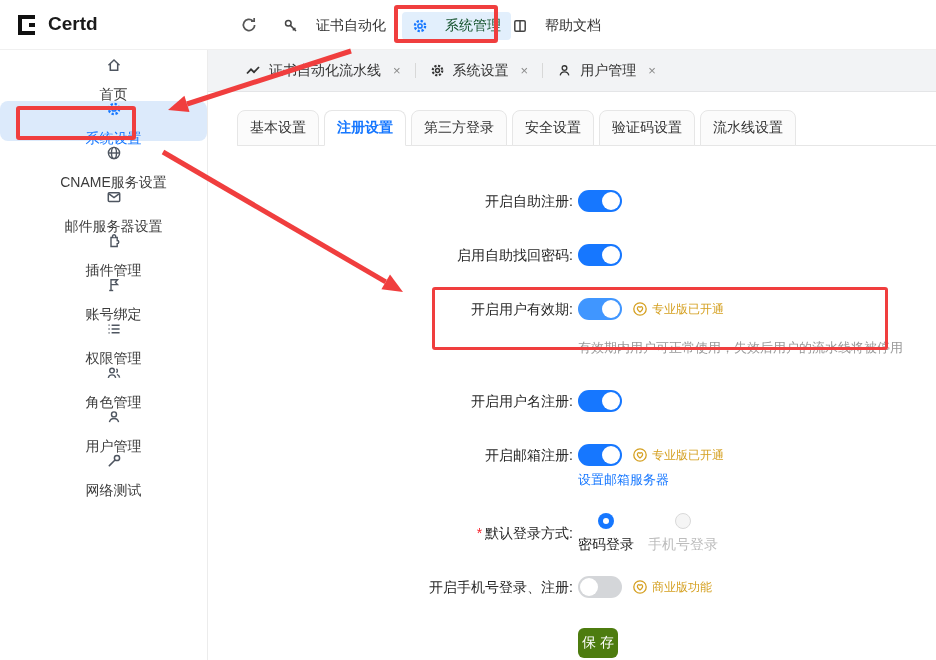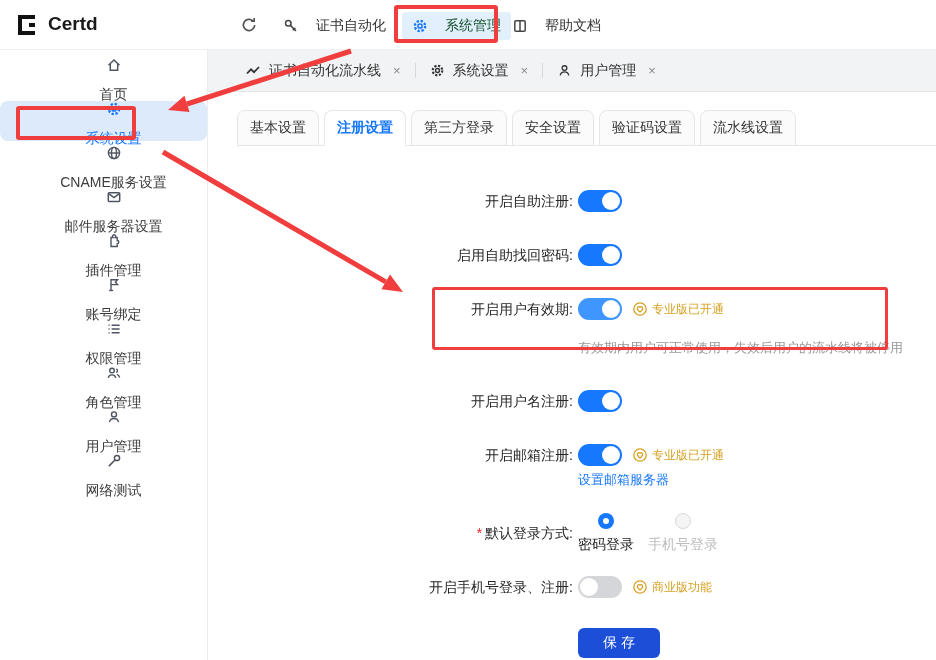--- a/index.html
+++ b/index.html
@@ -65,21 +65,21 @@
   .fhelp { font-size:13px; color:#999; line-height:20px; margin-top:18px; }
   .flink { font-size:13px; color:#1677ff; line-height:20px; margin-top:4px; cursor:pointer; }
   .radio-opt { display:flex; align-items:center; gap:7px; margin-right:14px; font-size:14px;
                color:#262626; cursor:pointer;flex-direction:column; }
   .radio { width:16px; height:16px; border-radius:50%; flex:none; position:relative; }
   .radio.checked { background:#1677ff; }
   .radio.checked::after { content:""; position:absolute; left:5px; top:5px; width:6px; height:6px;
                           border-radius:50%; background:#fff; }
   .radio.disabled { background:#f5f5f5; border:1px solid #d9d9d9; }
   .radio-opt.disabled { color:#bcbcbc; cursor:not-allowed; }
-  .save-btn { margin-left:370px; width:82px; height:30px; background:#1d4ed8; color:#fff;
+  .save-btn { margin-left:370px; width:40px; height:30px; background:#4d7c0f; color:#fff;
               border:none; border-radius:6px; font-size:14px; cursor:pointer;
               font-family:"Liberation Sans", sans-serif; }
 
   
   .anno { position:absolute; inset:0; pointer-events:none; z-index:50; }
   .anno-box { position:absolute; border:4px solid #f03e3e; border-radius:3px; }
   .anno-box.thin { border-width:3px; }
 </style>
 </head>
 <body>

